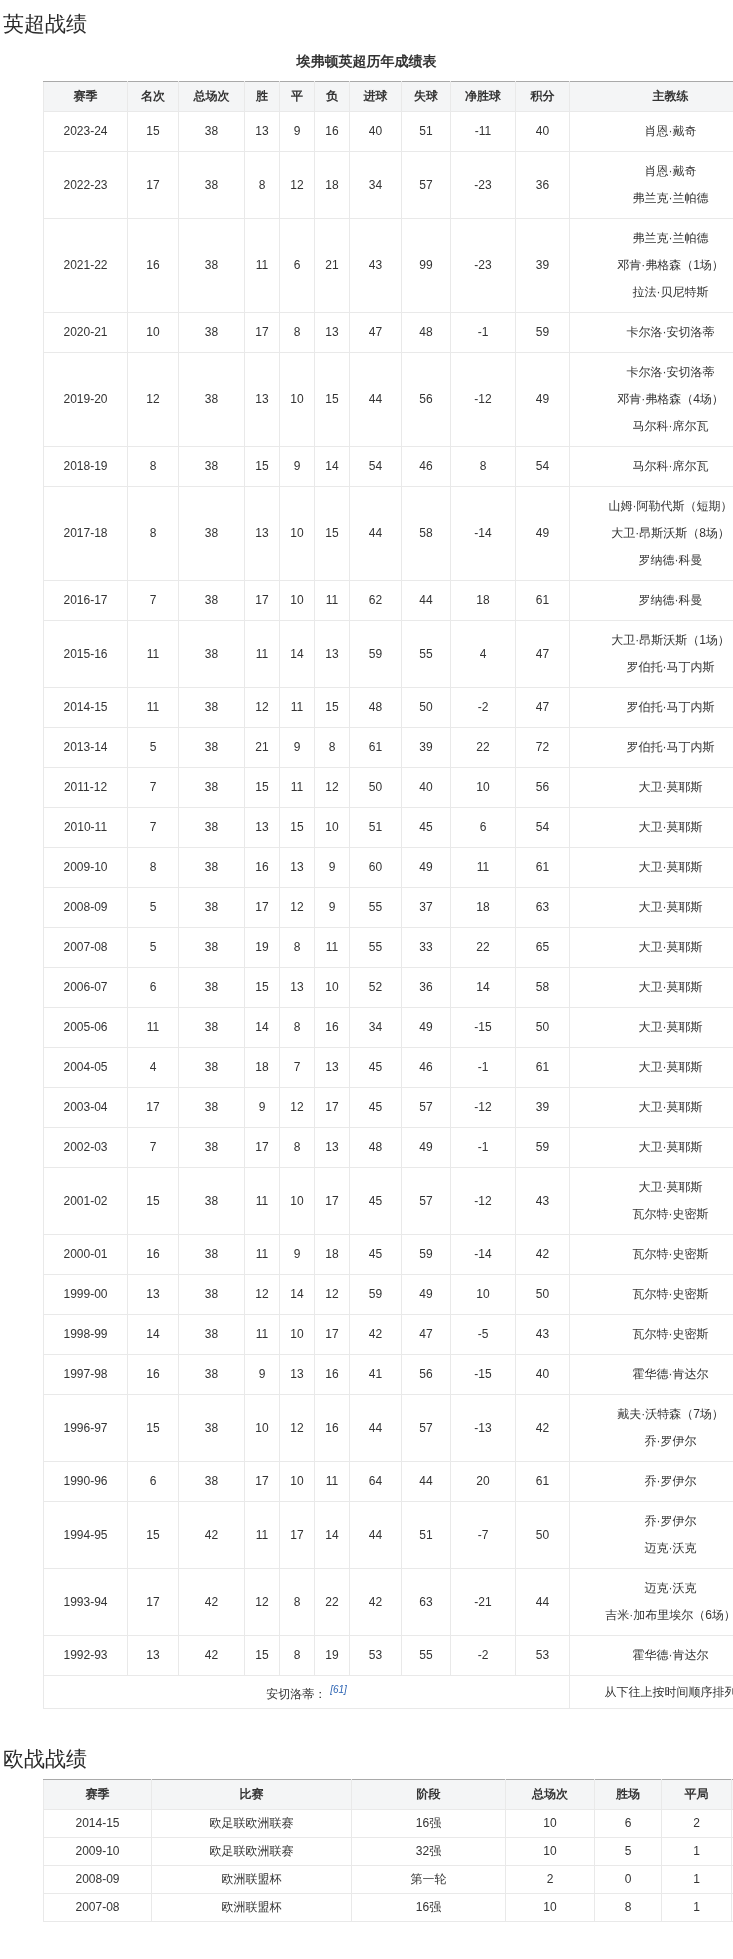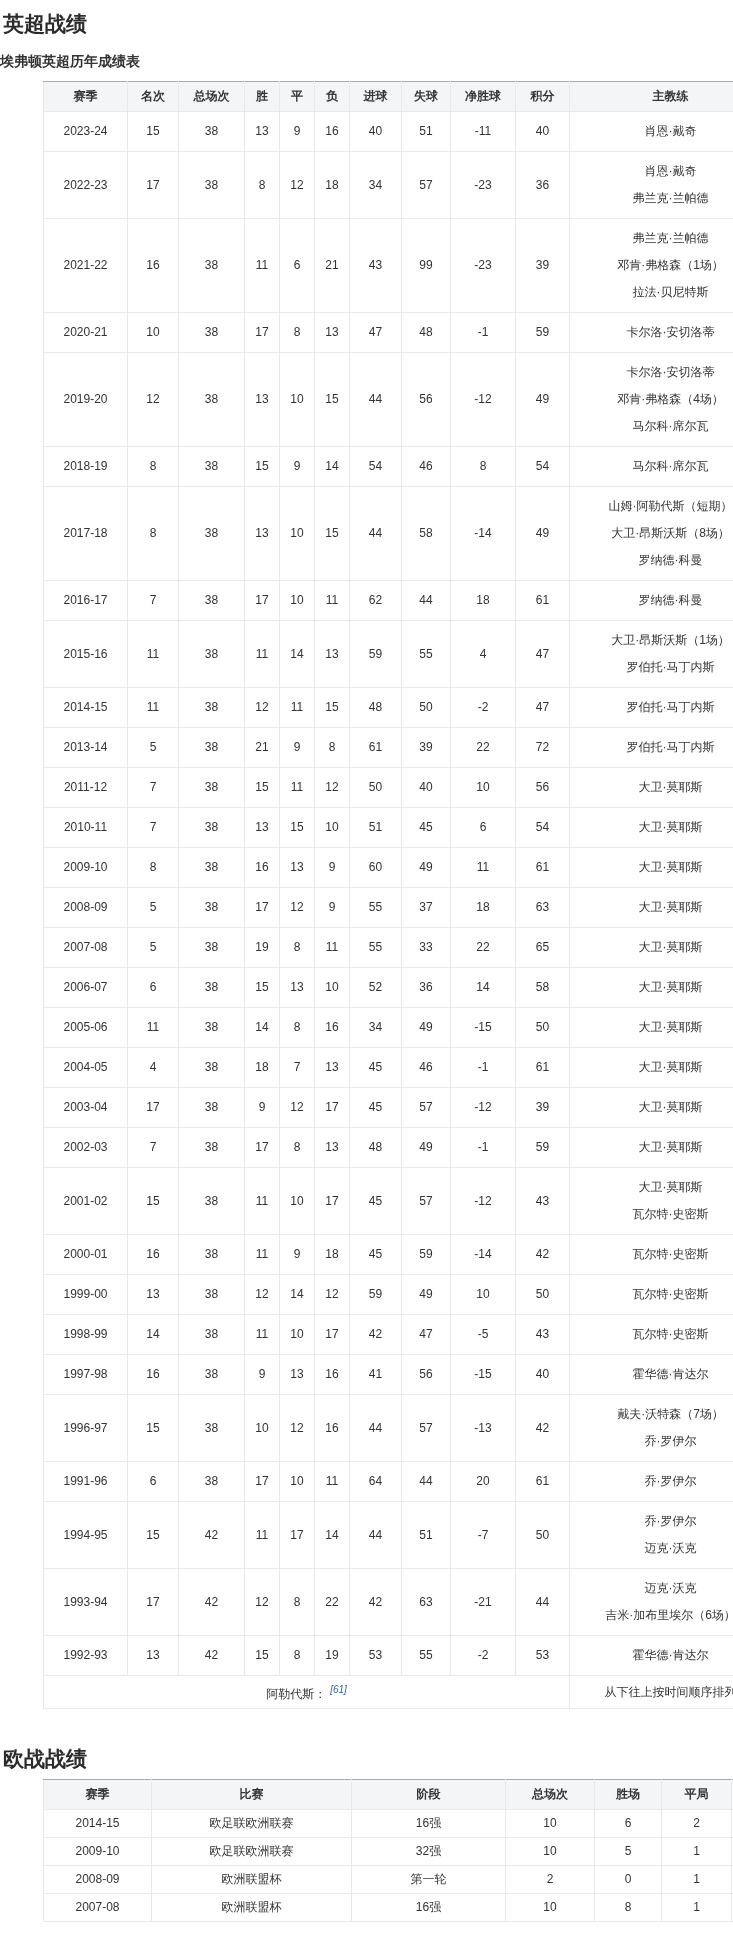--- a/index.html
+++ b/index.html
@@ -2,25 +2,25 @@
 <html><head>
 <meta charset="utf-8">
 <style>
   html,body { margin:0; padding:0; }
   body {
     width:733px; height:1959px; background:#ffffff; overflow:hidden;
     font-family:"Liberation Sans","DejaVu Sans",sans-serif; color:#333;
     box-sizing:border-box;
   }
   .section-title {
-    font-size:21px; font-weight:700; color:#2b2b2b;
+    font-size:21px; font-weight:400; color:#2b2b2b;
     margin:0; padding:10px 0 0 3px; line-height:28px;
   }
   .table-caption {
-    text-align:left; font-weight:bold; font-size:14px; color:#333;
+    text-align:center; font-weight:bold; font-size:14px; color:#333;
     margin:15px 0 10px 0;
   }
   table.data-table {
     border-collapse:collapse; table-layout:fixed; font-size:12px;
     background:#fff;
     margin-left:43px;
   }
   .data-table th, .data-table td {
     border:1px solid #e9e9e9; text-align:center; padding:6px 2px;
     line-height:15px; color:#333; word-break:break-all;
@@ -489,21 +489,21 @@
         <td>44</td>
         <td>57</td>
         <td>-13</td>
         <td>42</td>
         <td class="coach-cell">
           <div class="coach-line">戴夫·沃特森（7场）</div>
           <div class="coach-line">乔·罗伊尔</div>
         </td>
       </tr>
       <tr>
-        <td>1991-96</td>
+        <td>1990-96</td>
         <td>6</td>
         <td>38</td>
         <td>17</td>
         <td>10</td>
         <td>11</td>
         <td>64</td>
         <td>44</td>
         <td>20</td>
         <td>61</td>
         <td class="coach-cell">
@@ -554,21 +554,21 @@
         <td>-2</td>
         <td>53</td>
         <td class="coach-cell">
           <div class="coach-line">霍华德·肯达尔</div>
         </td>
       </tr>
     </tbody>
   <tfoot>
     <tr>
       <td colspan="10" class="ref-cell">
-        <span class="ref-label">阿勒代斯：</span><a class="sup-ref" style="color: rgb(45, 100, 179);">[61]</a>
+        <span class="ref-label">安切洛蒂：</span><a class="sup-ref" style="color: rgb(45, 100, 179);">[61]</a>
       </td>
       <td class="note-cell">从下往上按时间顺序排列</td>
     </tr>
   </tfoot>
 </table>
 
 <h2 class="section-title section-gap">欧战战绩</h2>
 
 <div class="euro-clip">
   <table class="data-table euro-table">

